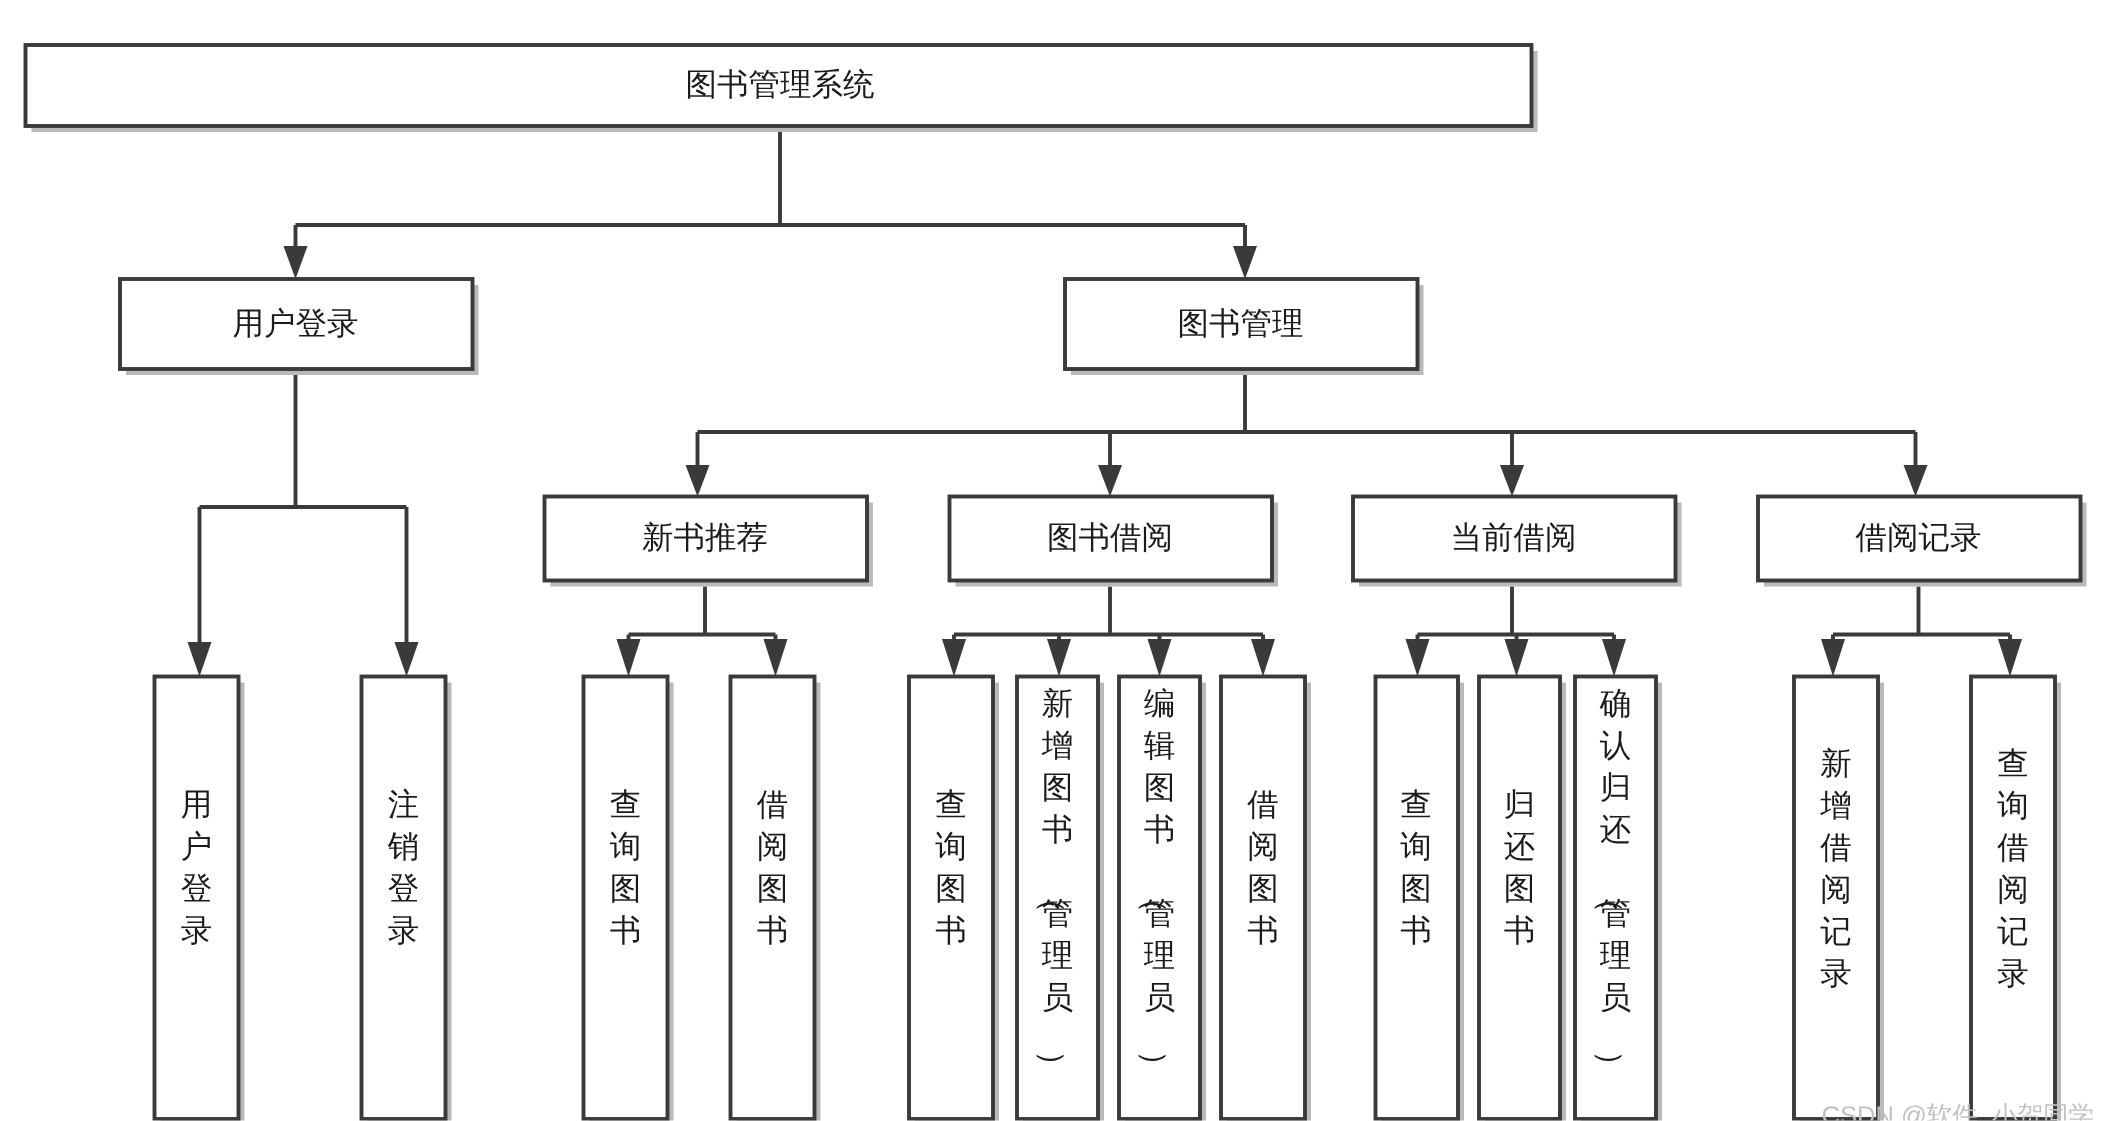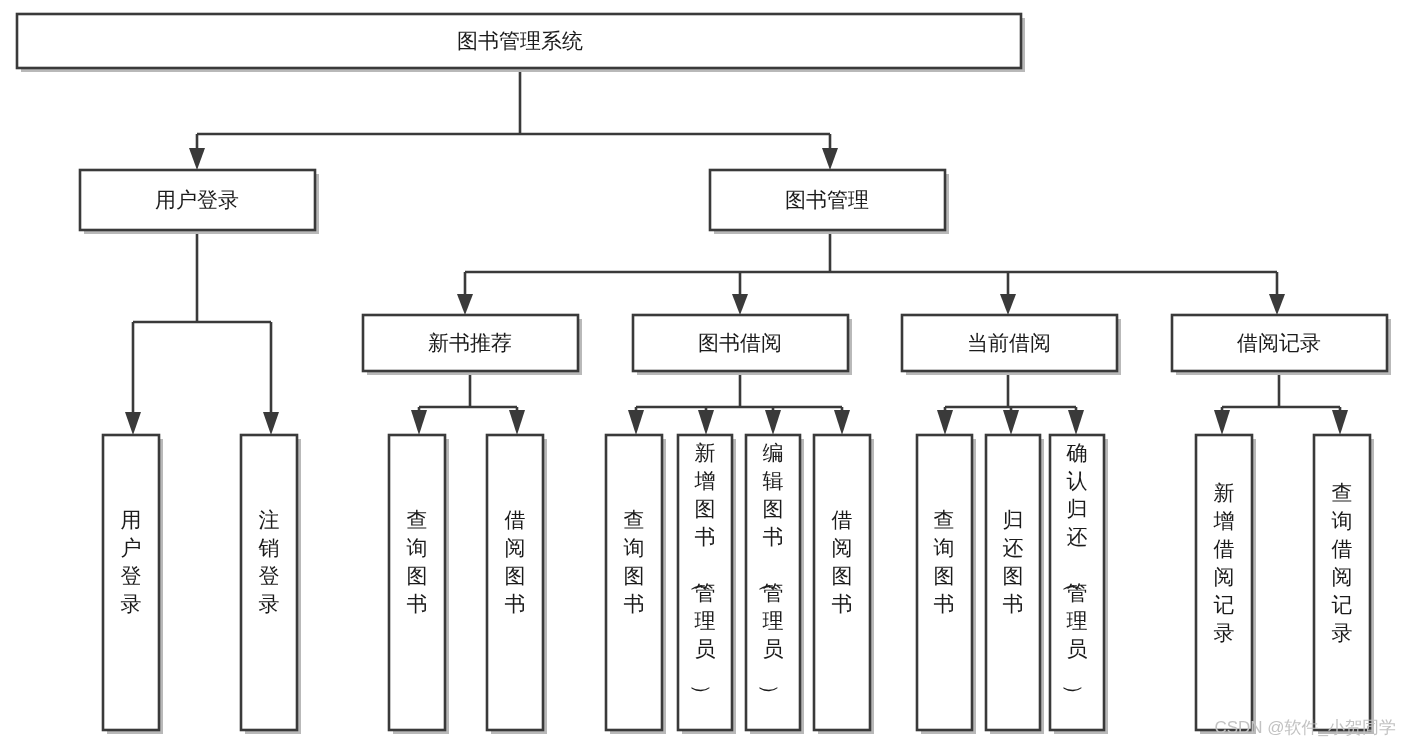--- a/index.html
+++ b/index.html
@@ -10,21 +10,21 @@
   body {
     width: 1405px;
     height: 747px;
     overflow: hidden;
     font-family: "Liberation Sans", "DejaVu Sans", sans-serif;
     position: relative;
   }
   #diagram-root {
     position: absolute;
     left: 0;
-    top: 0;
+    top: 16px;
     width: 1405px;
     height: 568px;
   }
   svg.diagram-canvas {
     display: block;
     width: 1405px;
     height: 747px;
   }
   .node-box {
     fill: #ffffff;

